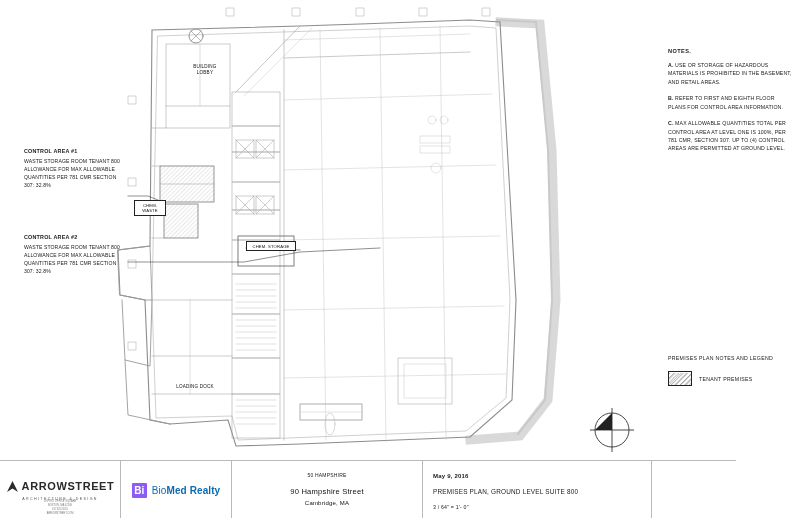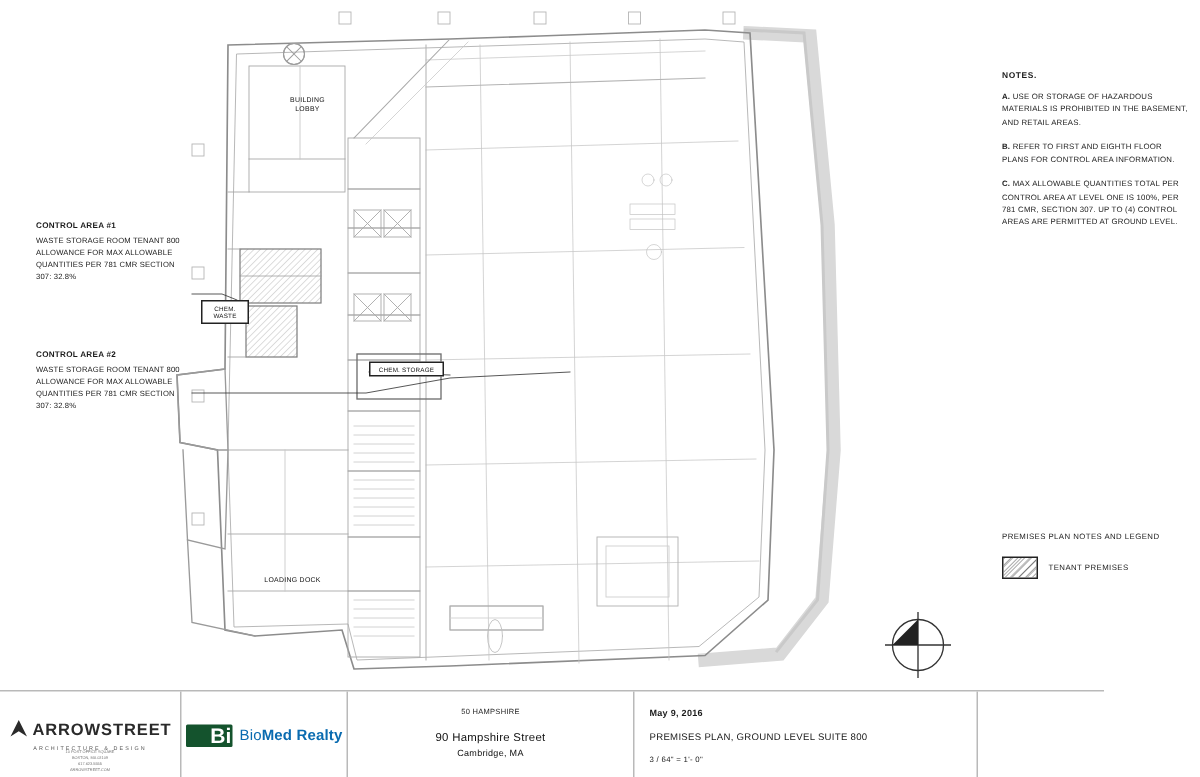--- a/index.html
+++ b/index.html
@@ -180,29 +180,28 @@
     vertical-align: middle;
   }
 
   .biomed-wrap {
     display: flex;
     align-items: center;
     gap: 5px;
   }
   .biomed-mark {
     width: 15px; height: 15px;
-    background: #14532d;
+    background: #8b5cf6;
     color: #fff;
-    font-size: 14px;
+    font-size: 10px;
     font-weight: bold;
     display: flex;
     align-items: center;
     justify-content: center;
     border-radius: 1px;
-    padding-left: 16px;
   }
   .biomed-name {
     font-size: 10px;
     color: #0a6bb0;
     letter-spacing: .1px;
   }
   .biomed-name b { font-weight: bold; }
 
   .project-wrap { text-align: center; line-height: 1.5; }
   .project-small {

